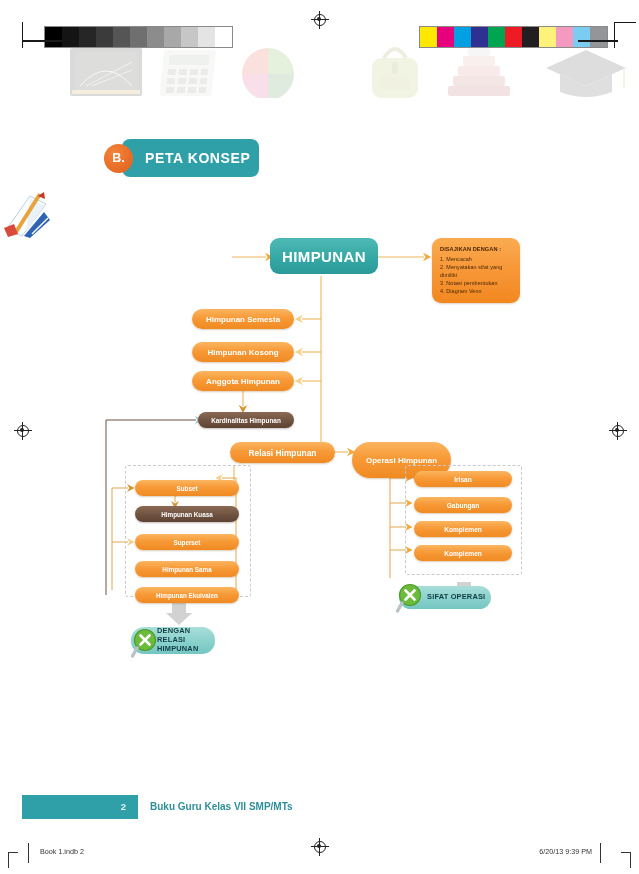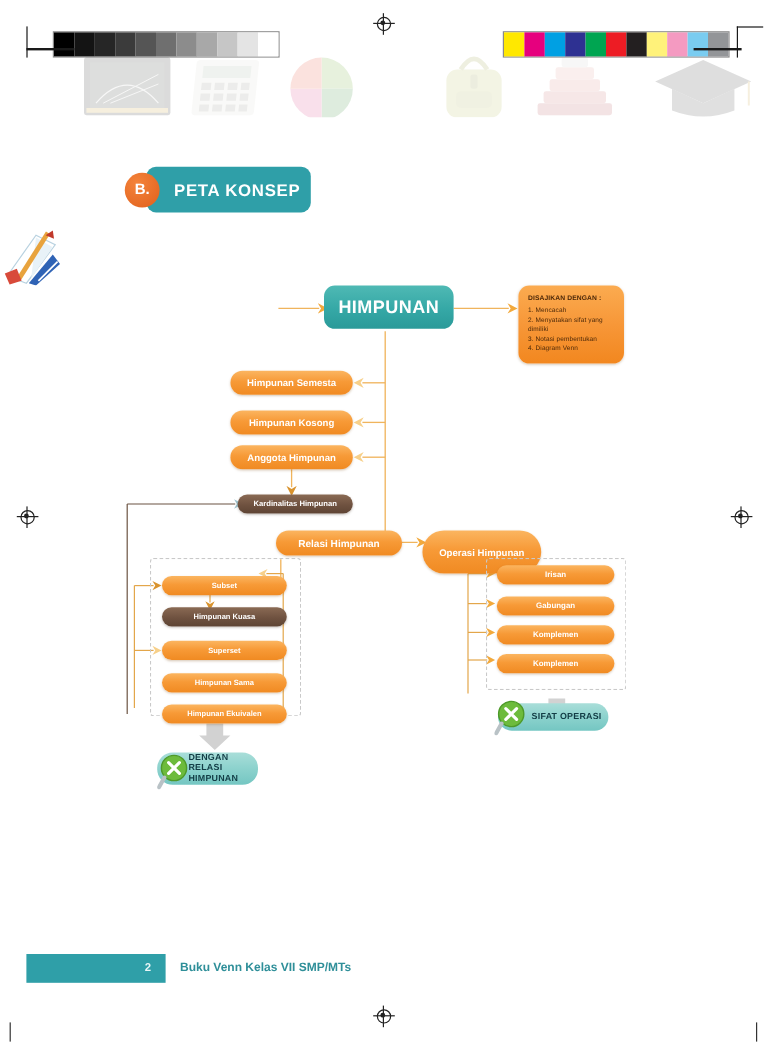--- a/index.html
+++ b/index.html
@@ -353,36 +353,44 @@
         <circle cx="14" cy="13" r="10.5" fill="none" stroke="#4e9a2a" stroke-width="1.2"></circle>
         <path d="M9.5 8.5 L18.5 17.5 M18.5 8.5 L9.5 17.5" stroke="#ffffff" stroke-width="2.6" stroke-linecap="round"></path>
         <path d="M6 21 L1.5 29" stroke="#b9c2c6" stroke-width="3.4" stroke-linecap="round"></path>
       </svg>
       <div class="badge-text">
         <div>DENGAN RELASI</div>
         <div>HIMPUNAN</div>
       </div>
     </div>
 
-    <div class="badge" style="left:415px;top:396px;width:92px;height:23px;padding-left:28px;">
+    <div class="badge" style="left:399px;top:396px;width:92px;height:23px;padding-left:28px;">
       <svg class="magnif" viewBox="0 0 34 34" style="left:-3px;top:-4px;">
         <circle cx="14" cy="13" r="10.5" fill="#6dbb3c"></circle>
         <circle cx="14" cy="13" r="10.5" fill="none" stroke="#4e9a2a" stroke-width="1.2"></circle>
         <path d="M9.5 8.5 L18.5 17.5 M18.5 8.5 L9.5 17.5" stroke="#ffffff" stroke-width="2.6" stroke-linecap="round"></path>
         <path d="M6 21 L1.5 29" stroke="#b9c2c6" stroke-width="3.4" stroke-linecap="round"></path>
       </svg>
       <div class="badge-text">
         <div>SIFAT OPERASI</div>
       </div>
     </div>
 
   </div>
 
   <div class="foot">
     <div class="foot-block"></div>
     <div class="foot-pageno">2</div>
-    <div class="foot-title">Buku Venn Kelas VII SMP/MTs</div>
-  </div>
-
+    <div class="foot-title">Buku Guru Kelas VII SMP/MTs</div>
+  </div>
+
+  <div class="printline">
+    <div class="pl-rule-l"></div>
+    <div class="pl-rule-r"></div>
+    <div class="pl-bar-l"></div>
+    <div class="pl-bar-r"></div>
+    <div class="pl-left">Book 1.indb   2</div>
+    <div class="pl-right">6/20/13   9:39 PM</div>
+  </div>
   <div class="corner" id="c-bl-v"></div>
   <div class="corner" id="c-br-v"></div>
 
 </div>
 
 </body></html>

